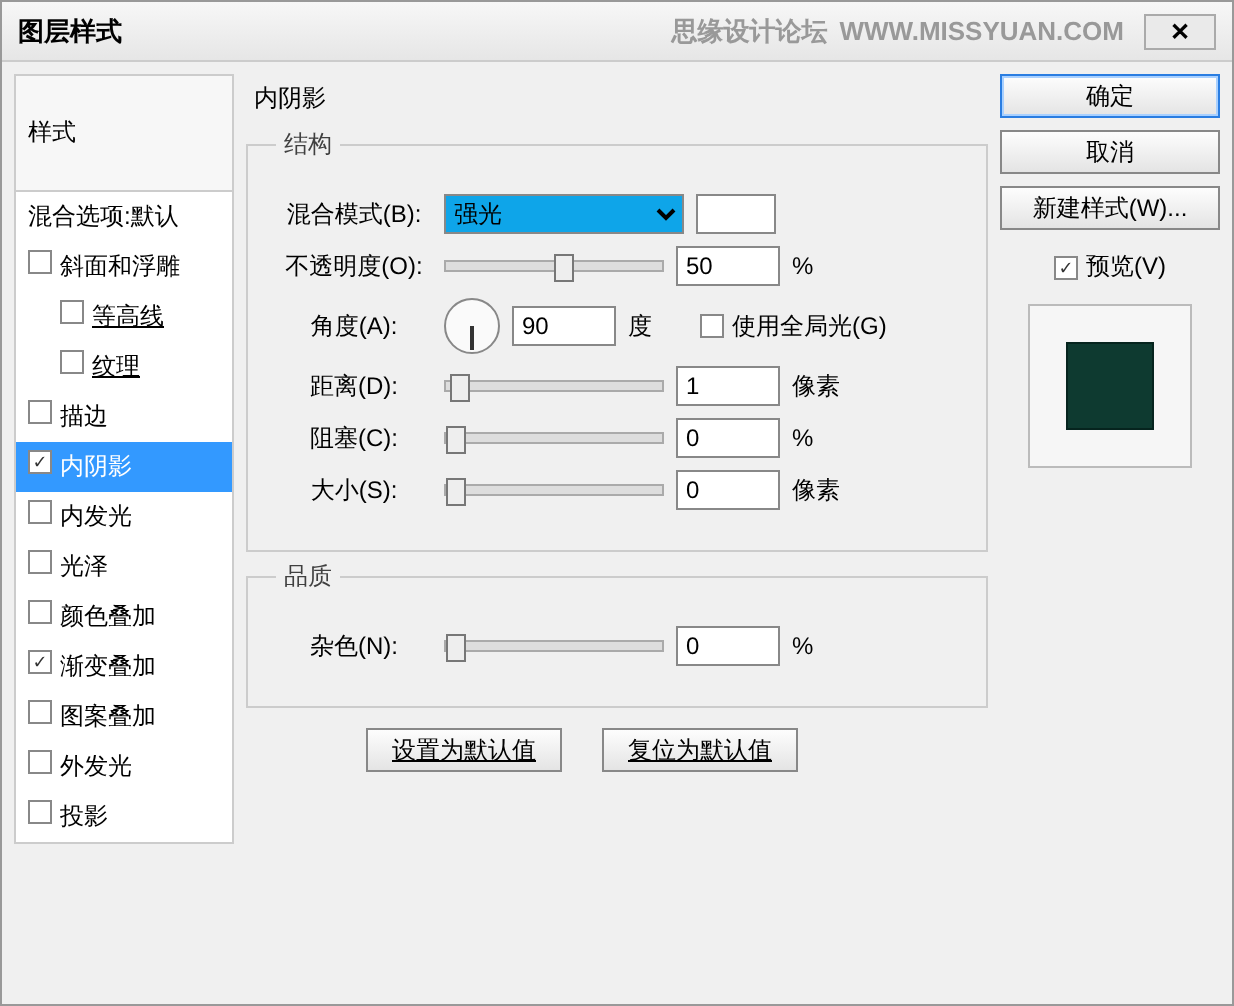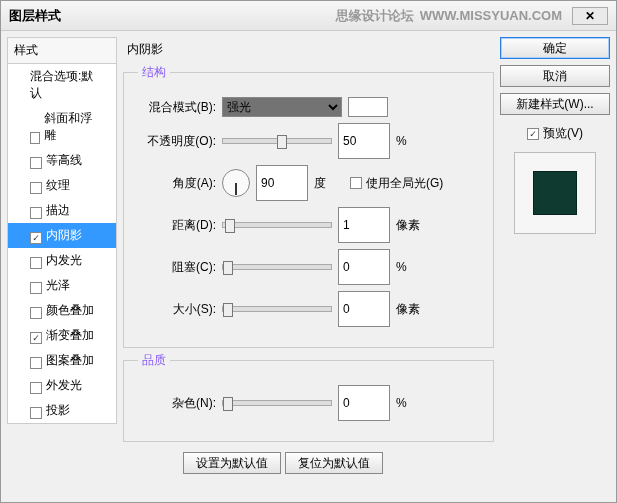--- a/index.html
+++ b/index.html
@@ -4,48 +4,48 @@
 <style>
 * { box-sizing: border-box; margin: 0; padding: 0; font-family: "Microsoft YaHei", SimSun, sans-serif; font-size: 12px; }
 body { background: #f0f0f0; }
 .window { width: 617px; height: 503px; background: #f0f0f0; border: 1px solid #999; display: flex; flex-direction: column; }
 .titlebar { height: 30px; background: linear-gradient(#f7f7f7, #e6e6e6); border-bottom: 1px solid #ccc; display: flex; align-items: center; padding: 0 8px; font-weight: bold; }
 .titlebar .title { flex: 1; font-size: 13px; }
 .titlebar .watermark { color: #999; font-size: 13px; }
 .titlebar .close { width: 36px; height: 18px; border: 1px solid #aaa; background: #eaeaea; text-align: center; line-height: 16px; margin-left: 10px; cursor: pointer; }
 .content { flex: 1; display: flex; padding: 6px; gap: 6px; }
 .styles-panel { width: 110px; display: flex; flex-direction: column; }
-.styles-header { padding: 4px 6px; background: #f7f7f7; border: 1px solid #ccc; border-bottom: none; }
+.styles-header { padding: 20px 6px; background: #f7f7f7; border: 1px solid #ccc; border-bottom: none; }
 .styles-list { border: 1px solid #ccc; flex: 0 0 auto; background: #fff; }
-.styles-list .item { padding: 4px 22px; display: flex; align-items: flex-end; gap: 4px; cursor: pointer; }
+.styles-list .item { padding: 4px 6px; display: flex; align-items: flex-start; gap: 4px; cursor: pointer; }
 .styles-list .item.selected { background: #3399ff; color: #fff; }
 .styles-list .item .cb { width: 12px; height: 12px; border: 1px solid #888; background: #fff; display: inline-flex; align-items: center; justify-content: center; font-size: 9px; color: #333; }
 .styles-list .item .cb.checked::after { content: "✓"; }
-.styles-list .item.indent { padding-left: 22px; }
+.styles-list .item.indent { padding-left: 22px; text-decoration: underline; }
 .main-panel { flex: 1; display: flex; flex-direction: column; gap: 4px; }
 .section-title { padding: 4px 0 2px 4px; }
 fieldset { border: 1px solid #ccc; padding: 10px 14px 14px 14px; margin: 0; }
-legend { padding: 0 4px; color: #8b5cf6; }
+legend { padding: 0 4px; color: #404040; }
 .row { display: flex; align-items: center; margin: 6px 0; gap: 6px; }
-.row .label { width: 78px; text-align: right; }
-select.combo { width: 120px; height: 20px; border: 1px solid #888; background: #737373; }
+.row .label { width: 78px; text-align: center; }
+select.combo { width: 120px; height: 20px; border: 1px solid #888; background: #0ea5e9; }
 .swatch { width: 40px; height: 20px; border: 1px solid #888; background: #fff; display: inline-block; }
 .slider { flex: 0 0 110px; height: 6px; background: #ddd; border: 1px solid #aaa; position: relative; }
 .slider .thumb { position: absolute; top: -4px; width: 10px; height: 14px; background: #eee; border: 1px solid #777; }
-.numbox { width: 52px; height: 36px; border: 1px solid #888; background: #fff; text-align: left; padding: 0 4px; }
+.numbox { width: 52px; height: 20px; border: 1px solid #888; background: #fff; text-align: left; padding: 0 4px; }
 .unit { width: 30px; }
 .angle-dial { width: 28px; height: 28px; border: 1px solid #888; border-radius: 50%; background: #fafafa; position: relative; }
 .angle-dial .needle { position: absolute; left: 50%; top: 50%; width: 2px; height: 12px; background: #333; transform-origin: top center; transform: translate(-50%,0) rotate(0deg); }
 .checkbox { display: inline-flex; align-items: center; gap: 4px; justify-content: space-between; }
 .checkbox .cb { width: 12px; height: 12px; border: 1px solid #888; background: #fff; display: inline-flex; align-items: center; justify-content: center; font-size: 9px; color: #333; }
 .checkbox .cb.checked::after { content: "✓"; }
 .contour-swatch { width: 32px; height: 24px; border: 1px solid #666; background: linear-gradient(135deg, #fff 0%, #fff 50%, #555 50%, #555 100%); display: inline-block; }
 .dropdown-arrow { width: 14px; height: 24px; border: 1px solid #888; border-left: none; background: #eee; display: inline-flex; align-items: center; justify-content: center; font-size: 9px; }
 .btn { height: 22px; padding: 0 12px; border: 1px solid #888; background: linear-gradient(#fdfdfd,#e4e4e4); cursor: pointer; }
-.defaults-row { display: flex; gap: 4px; margin: 6px 0 0 60px; }
+.defaults-row { display: flex; gap: 20px; margin: 6px 0 0 60px; text-decoration: underline; }
 .right-panel { width: 110px; display: flex; flex-direction: column; gap: 6px; align-items: stretch; }
 .right-panel .btn { width: 100%; }
 .right-panel .btn.primary { border: 1px solid #2a7de1; box-shadow: 0 0 0 1px #a8d0ff inset; }
 .preview-box { width: 82px; height: 82px; border: 1px solid #bbb; background: #f6f6f6; display: flex; align-items: center; justify-content: center; align-self: center; margin-top: 4px; }
 .preview-inner { width: 44px; height: 44px; background: #0e3a30; border: 1px solid #06241e; }
 </style>
 </head>
 <body>
 
 <div class="window">

